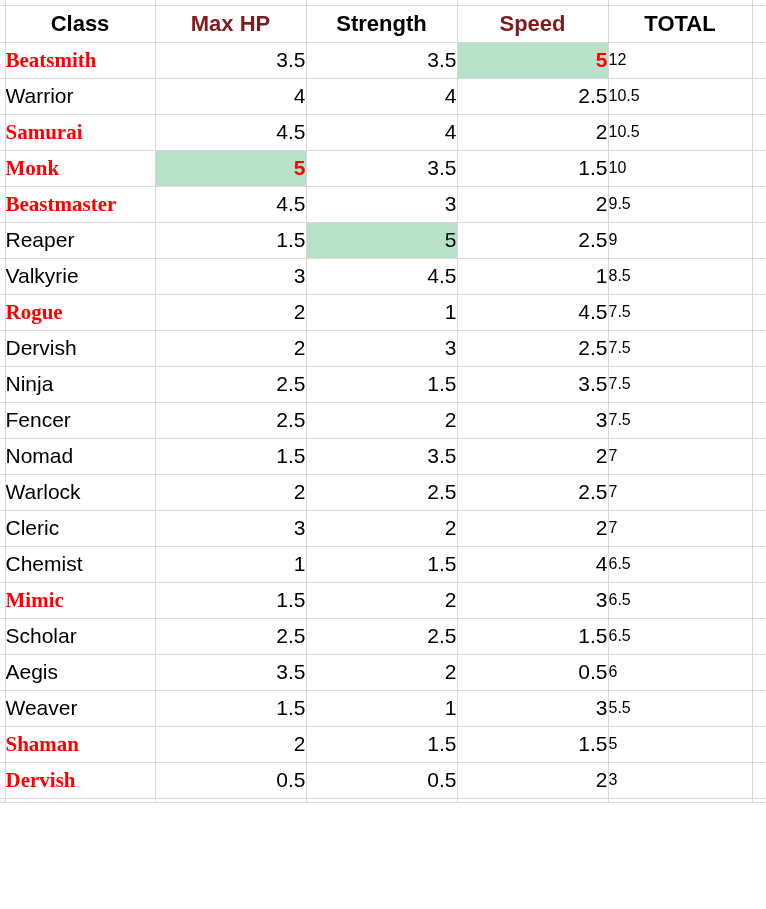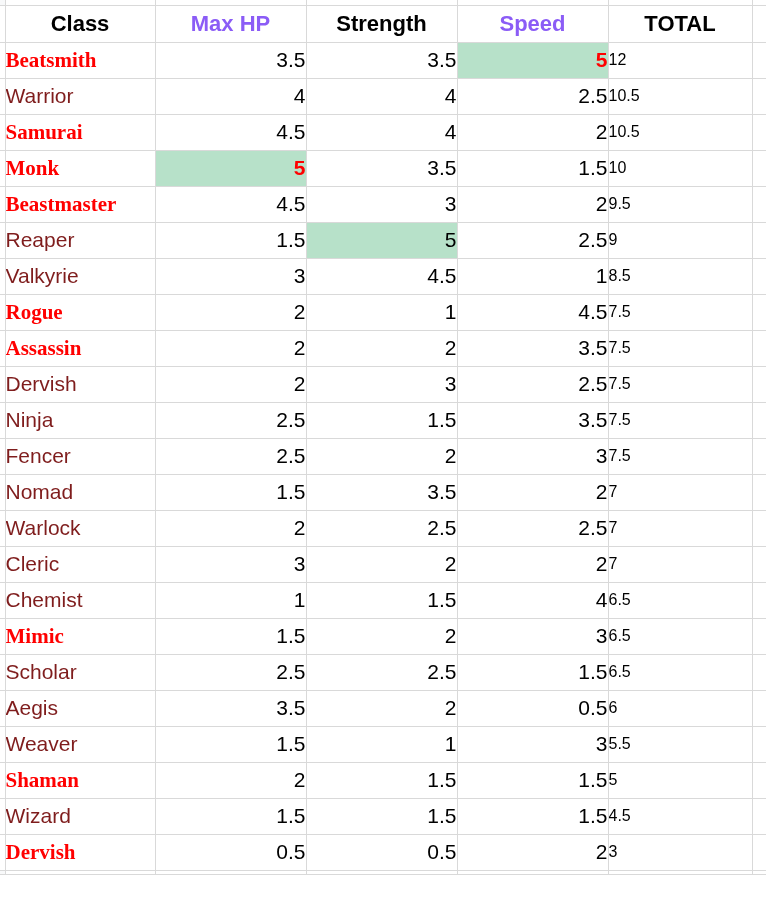--- a/index.html
+++ b/index.html
@@ -68,30 +68,30 @@
 
   
   tr.header-row td { height: 37px; }
   .hdr {
     font-size: 22px;
     font-weight: bold;
     text-align: center;
     color: #000000;
     letter-spacing: 0px;
   }
-  .hdr.red { color: #8b5cf6; }
+  .hdr.red { color: #7f1d1d; }
 
   
   tr.data-row td { height: 36px; }
 
   .cell-class {
     font-size: 21px;
     text-align: left;
     padding-left: 11px;
-    color: #7f1d1d;
+    color: #000000;
   }
   .cell-class.red {
     color: #ff0000;
     font-weight: bold;
     font-family: Liberation Serif, serif;
   }
 
   .cell-stat {
     font-size: 21px;
     text-align: right;
@@ -224,29 +224,20 @@
           <td class="gutter-cell row-gutter"></td>
           <td class="cell-class red">Rogue</td>
           <td class="cell-stat">2</td>
           <td class="cell-stat">1</td>
           <td class="cell-stat">4.5</td>
           <td class="cell-total">7.5</td>
           <td class="pad-cell"></td>
         </tr>
         <tr class="data-row">
           <td class="gutter-cell row-gutter"></td>
-          <td class="cell-class red">Assassin</td>
-          <td class="cell-stat">2</td>
-          <td class="cell-stat">2</td>
-          <td class="cell-stat">3.5</td>
-          <td class="cell-total">7.5</td>
-          <td class="pad-cell"></td>
-        </tr>
-        <tr class="data-row">
-          <td class="gutter-cell row-gutter"></td>
           <td class="cell-class">Dervish</td>
           <td class="cell-stat">2</td>
           <td class="cell-stat">3</td>
           <td class="cell-stat">2.5</td>
           <td class="cell-total">7.5</td>
           <td class="pad-cell"></td>
         </tr>
         <tr class="data-row">
           <td class="gutter-cell row-gutter"></td>
           <td class="cell-class">Ninja</td>
@@ -337,29 +328,20 @@
           <td class="cell-total">5.5</td>
           <td class="pad-cell"></td>
         </tr>
         <tr class="data-row">
           <td class="gutter-cell row-gutter"></td>
           <td class="cell-class red">Shaman</td>
           <td class="cell-stat">2</td>
           <td class="cell-stat">1.5</td>
           <td class="cell-stat">1.5</td>
           <td class="cell-total">5</td>
-          <td class="pad-cell"></td>
-        </tr>
-        <tr class="data-row">
-          <td class="gutter-cell row-gutter"></td>
-          <td class="cell-class">Wizard</td>
-          <td class="cell-stat">1.5</td>
-          <td class="cell-stat">1.5</td>
-          <td class="cell-stat">1.5</td>
-          <td class="cell-total">4.5</td>
           <td class="pad-cell"></td>
         </tr>
         <tr class="data-row">
           <td class="gutter-cell row-gutter"></td>
           <td class="cell-class red">Dervish</td>
           <td class="cell-stat">0.5</td>
           <td class="cell-stat">0.5</td>
           <td class="cell-stat">2</td>
           <td class="cell-total">3</td>
           <td class="pad-cell"></td>

